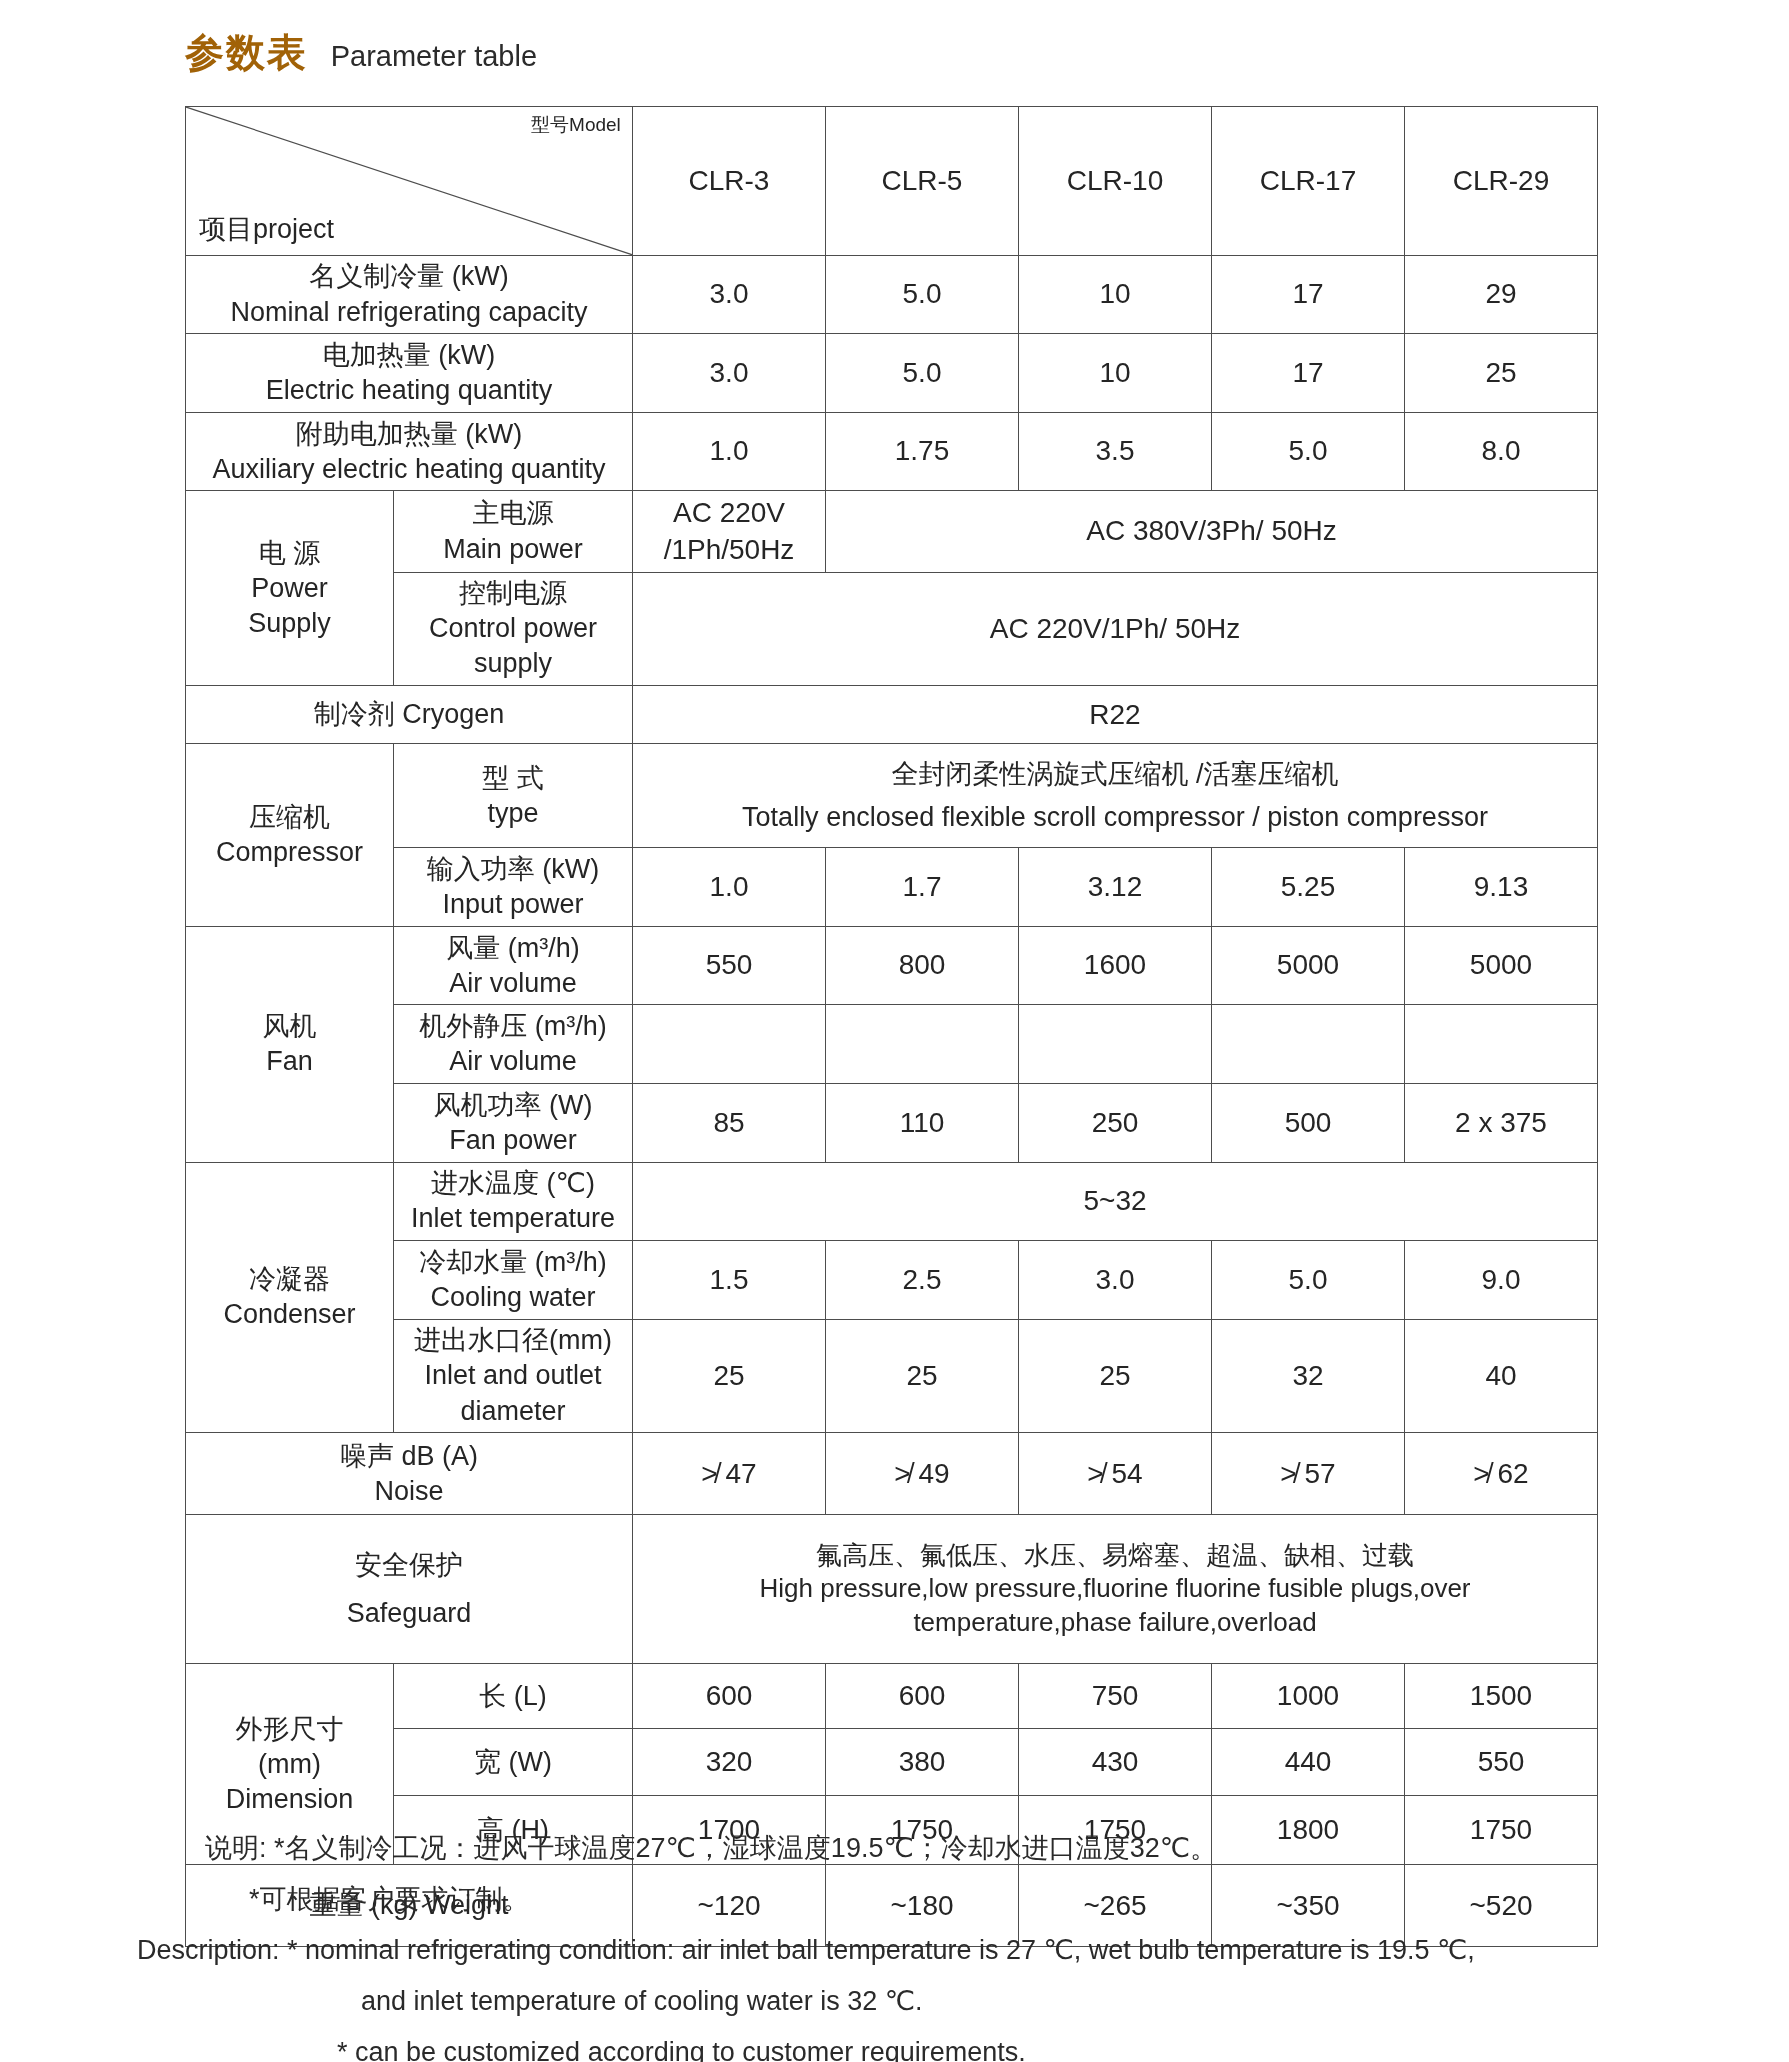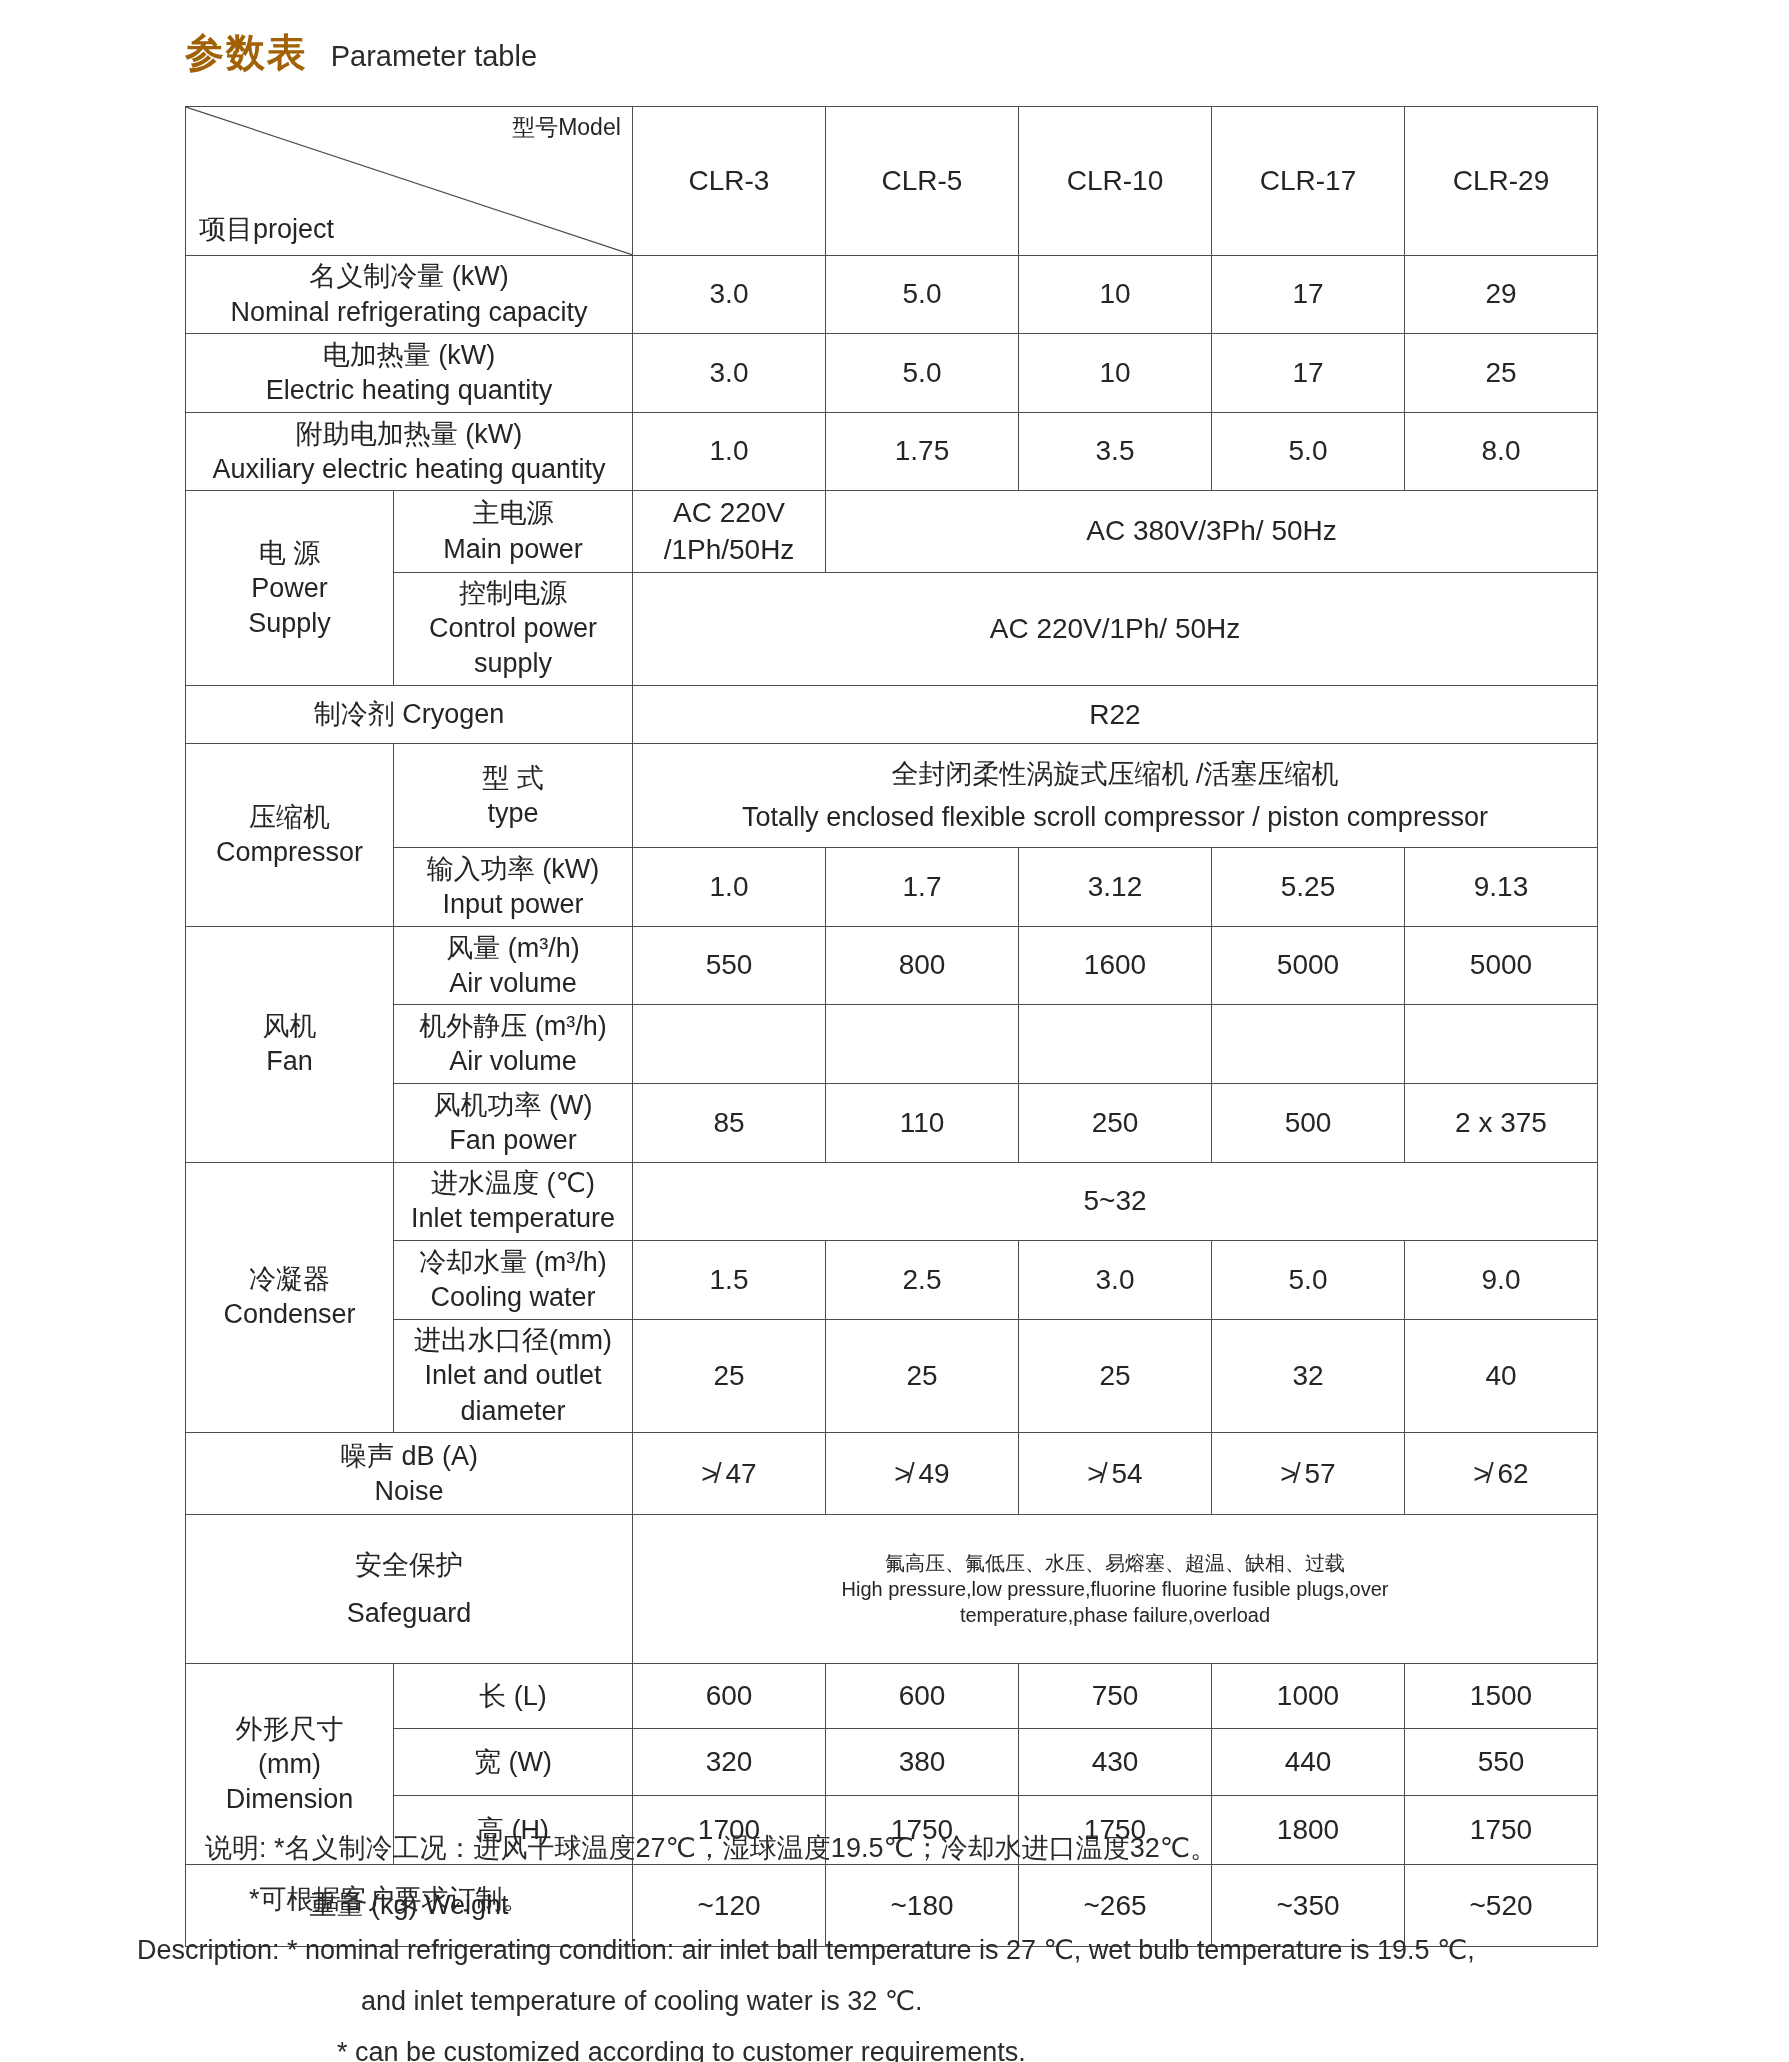--- a/index.html
+++ b/index.html
@@ -46,29 +46,29 @@
     white-space:pre-line;
     padding:3.7px 7.5px;
     line-height:1.3;
     overflow:hidden;
   }
   td.left{ text-align:left; padding-left:15px; }
   td.group{ line-height:1.75; }
   td.corner{ position:relative; padding:0; }
   .corner-svg{ position:absolute; left:0; top:0; width:100%; height:100%; }
   .corner-model{
-    position:absolute; right:11.2px; top:5.6px; font-size:23px; color:#252525;
+    position:absolute; right:11.2px; top:5.6px; font-size:19px; color:#252525;
   }
   .corner-project{
     position:absolute; left:13px; bottom:7.5px; font-size:27px; color:#252525;
   }
   td.model-h{ font-size:28px; }
   td.val{ font-size:28px; }
   td.safeguard-val{
-    text-align:left; padding-left:15px; line-height:1.55; font-size:20px;
+    text-align:left; padding-left:15px; line-height:1.55; font-size:26px;
   }
   .blk{ display:inline-block; text-align:center; }
   .notes{
     position:absolute;
     left:137px;
     top:1835px;
     font-size:27px;
     color:#2a2a2a;
     line-height:1.0;
   }

